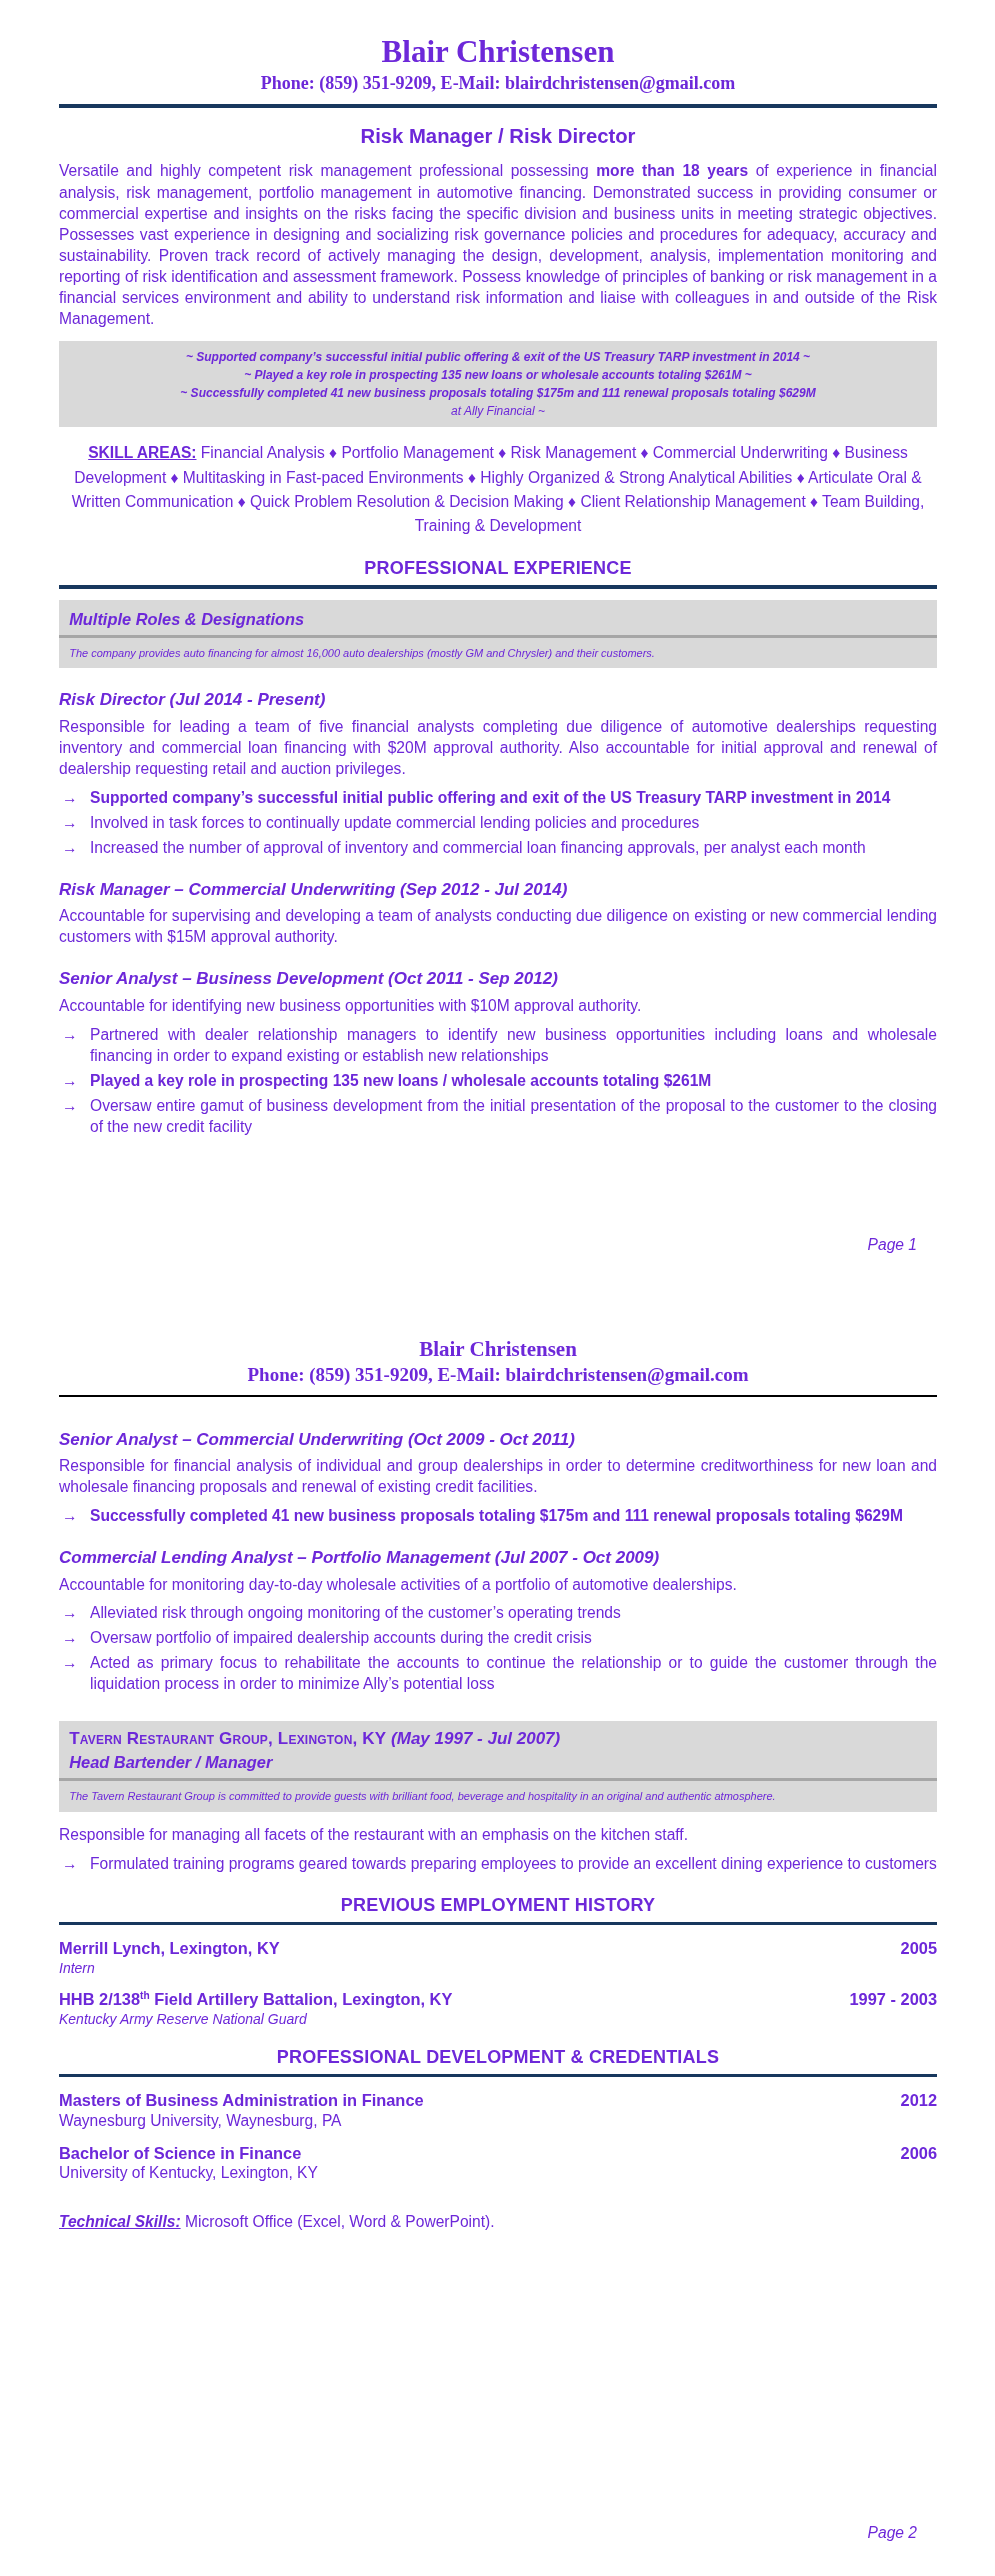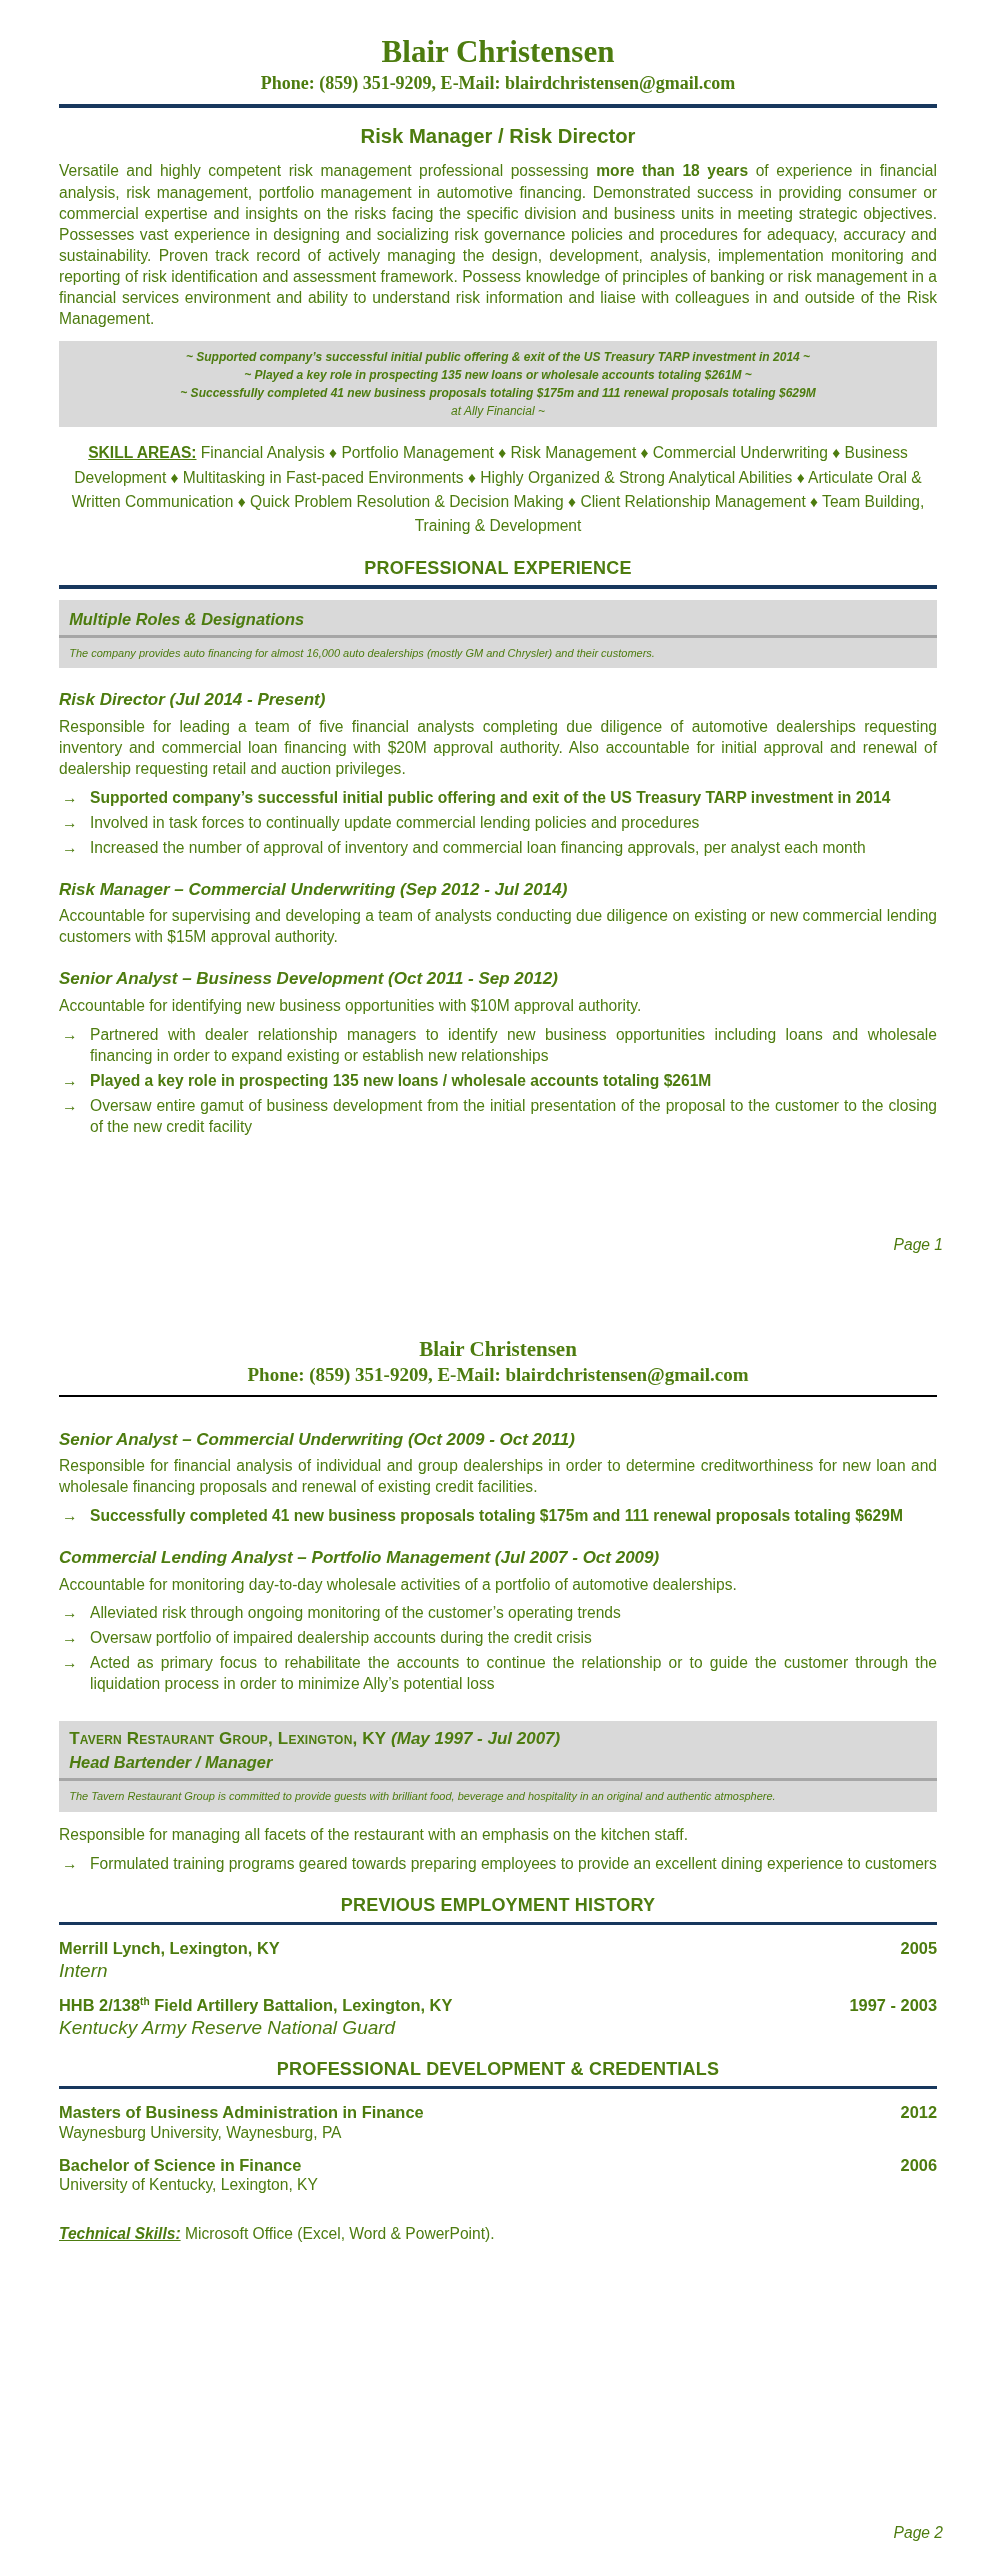--- a/index.html
+++ b/index.html
@@ -1,17 +1,17 @@
 <!DOCTYPE html>
 <html style="--navy: #17375D; --box_gray: #D9D9D9; --rule_gray: #A6A6A6;font-size:12.5px"><head>
 <meta charset="utf-8">
 <style>
   * { box-sizing: border-box; }
   html, body { margin: 0; padding: 0; background: #ffffff; }
-  .doc { width: 996px; background: #fff; color: #4d7c0f; }
+  .doc { width: 996px; background: #fff; color: #6d28d9; }
   .page {
     width: 996px; height: 1288px; position: relative;
     padding: 0 59px; overflow: hidden;
     font-family: "Liberation Sans", sans-serif;
   }
   
   .name1 {
     margin: 0; padding-top: 33px; text-align: center;
     font-family: "Liberation Serif", serif; font-size: 31px; font-weight: bold; line-height: 1.2;
   }
@@ -42,31 +42,31 @@
   .emrule { height: 3.1px; background: var(--rule_gray, #A6A6A6); }
   .emdesc { padding: 7px 10.2px; font-style: italic; font-size: 11px; line-height: 1.5; text-align: justify; margin: 0; }
   
   .rolehead { font-size: 17px; font-weight: bold; font-style: italic; margin: 22px 0 0; }
   .role .body { margin-top: 5.5px; }
   .bullets { margin-top: 7.8px; }
   .bullet { display: flex; margin: 3.9px 0; font-size: 15.6px; line-height: 1.35; }
   .arr { flex: none; width: 31px; padding-left: 3.1px; }
   .btxt { flex: 1; text-align: justify; }
   .bb .btxt { font-weight: bold; }
-  .pgfoot { position: absolute; right: 53px; bottom: 34px; font-style: italic; font-size: 15.6px; }
+  .pgfoot { position: absolute; right: 79px; bottom: 34px; font-style: italic; font-size: 15.6px; }
   
   .hdr2 { padding-top: 48px; text-align: center; font-family: "Liberation Serif", serif; font-weight: bold; }
   .n2 { font-size: 21px; line-height: 1.25; }
   .c2 { font-size: 19px; line-height: 1.4; }
   .rule-black { height: 1.6px; background: #000; margin-top: 6.2px; }
   .mt-lg { margin-top: 33px; }
   
   .hrow { display: flex; justify-content: space-between; align-items: center; margin-top: 14px; font-size: 16.4px; font-weight: bold; }
   .hdate { white-space: nowrap; }
-  .hsub { font-size: 19px; font-style: italic; margin-top: 1.6px; }
+  .hsub { font-size: 14px; font-style: italic; margin-top: 1.6px; }
   .hschool { font-size: 15.6px; margin-top: 1.6px; }
   sup { font-size: 0.62em; }
   .tech { margin-top: 31px; font-size: 15.6px; }
   .tsl { font-weight: bold; font-style: italic; text-decoration: underline; }
 </style>
 </head>
 <body>
 
 <div class="doc">
 

